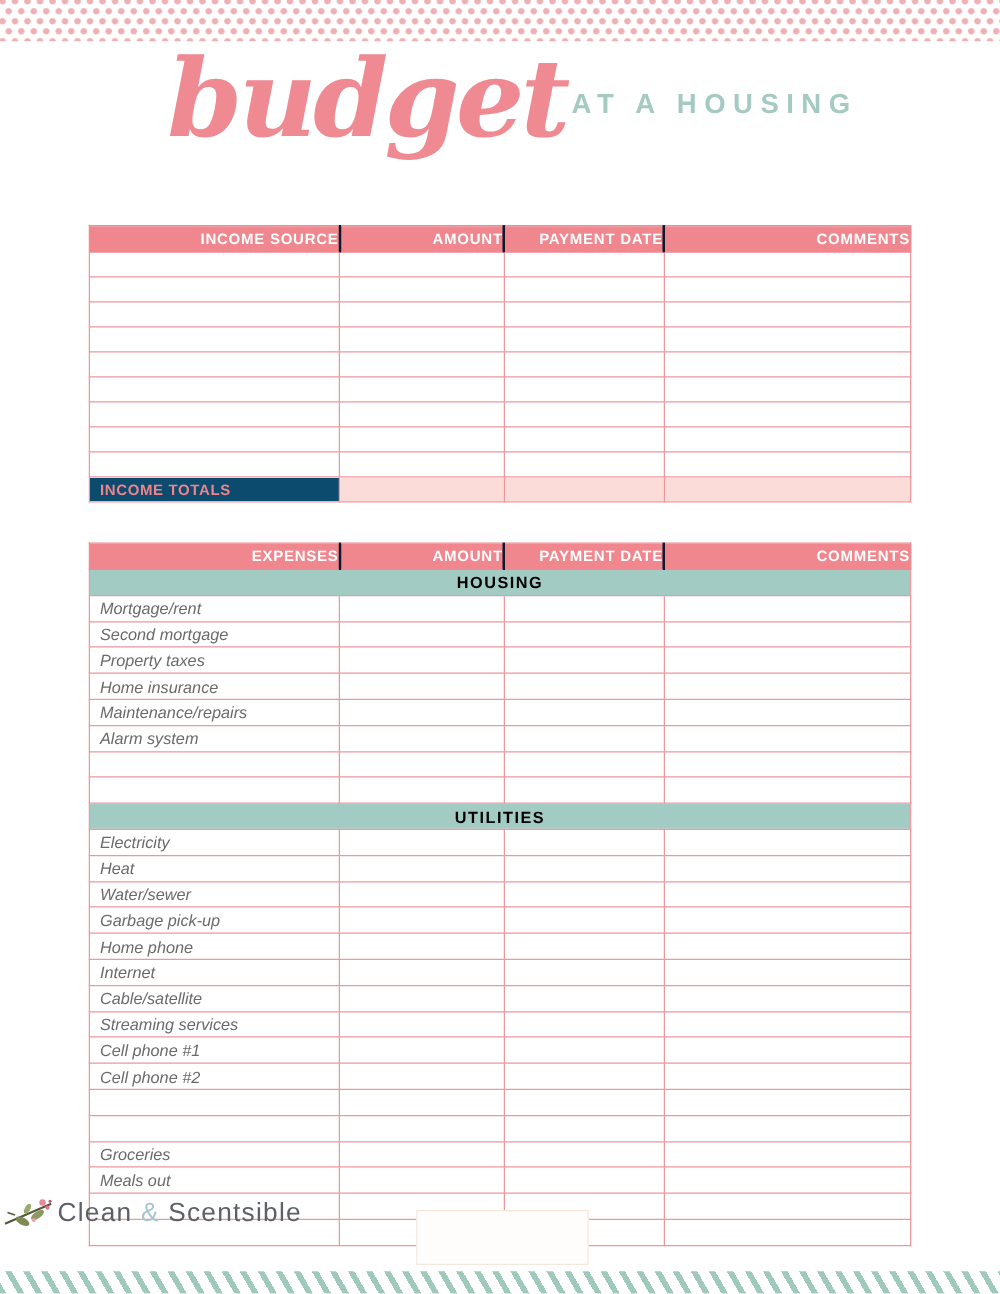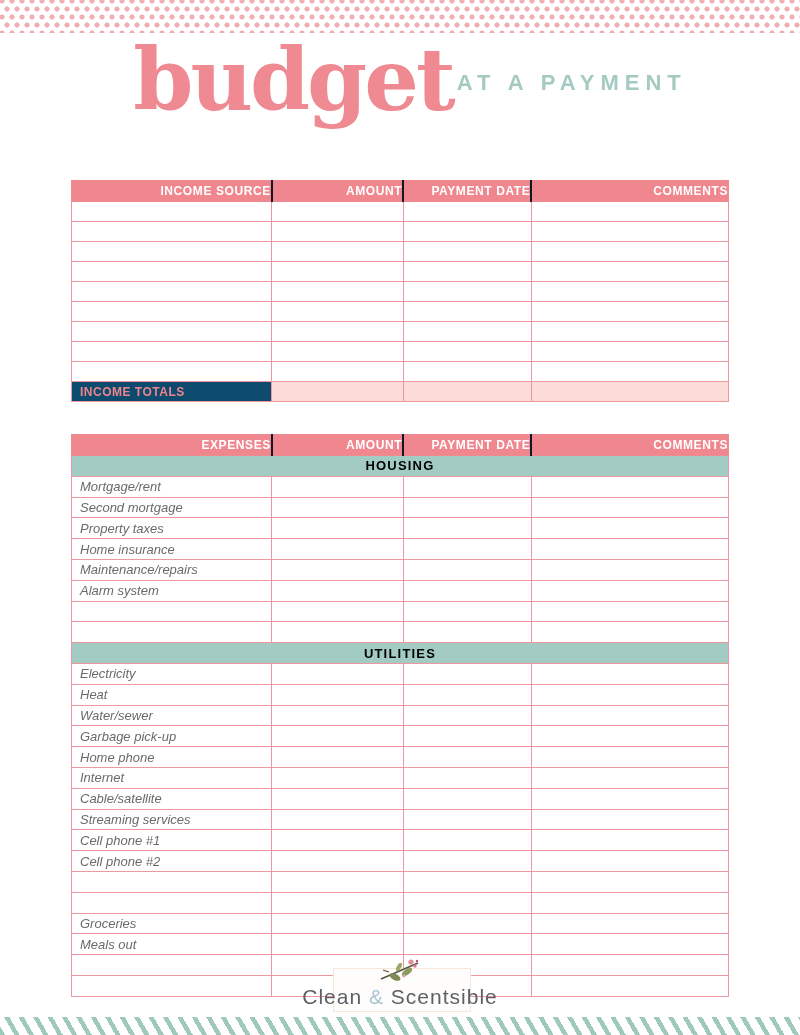--- a/index.html
+++ b/index.html
@@ -17,21 +17,21 @@
     background-size:10px 16px,10px 16px;
     background-position:2px 1px,7px 9px;
   }
 
   
   .title-row{
     position:absolute;top:26px;left:0;width:100%;
     display:flex;justify-content:center;align-items:flex-end;
   }
   .title-script{
-    font-family:"DejaVu Serif",serif;font-weight:bold;
+    font-family:"DejaVu Serif",serif;font-style:italic;font-weight:bold;
     font-size:86px;line-height:1.25;color:#ef8a92;letter-spacing:-3px;margin-left:20px;
   }
   .title-suffix{
     font-size:22px;font-weight:bold;letter-spacing:6px;color:#a5cac1;
     margin-left:4px;position:relative;top:-38px;
   }
 
   
   .sheet-table{
     position:absolute;left:71px;width:658px;
@@ -60,41 +60,41 @@
     letter-spacing:.5px;padding-left:8px;
   }
 
   
   .footer-box{
     position:absolute;left:333px;top:968px;width:136px;height:42px;
     border:1px solid #f6e7db;background:#fffdfb;
   }
   .footer{
     position:absolute;top:956px;left:0;width:100%;
-    display:flex;flex-direction:column;align-items:center;
+    display:flex;flex-direction:row;align-items:center;
   }
   .brand-line{font-size:21px;color:#5d6167;letter-spacing:1px;margin-top:1px;}
   .brand-amp{color:#a7c5d3;}
 
   
   .stripes-band{
     position:absolute;bottom:0;left:0;width:100%;height:18px;
     background:repeating-linear-gradient(60deg,#a0c9bd 0 4.5px,rgba(255,255,255,0) 4.5px 12.5px);
   }
 </style>
 </head>
 <body>
 
 <div class="page">
 
   <div class="dots-band"></div>
 
   <div class="title-row">
     <span class="title-script">budget</span>
-    <span class="title-suffix">AT A PAYMENT</span>
+    <span class="title-suffix">AT A HOUSING</span>
   </div>
 
   <table class="sheet-table income-table" style="top:180px;">
     <colgroup>
       <col style="width:30.5%">
         <col style="width:20%">
         <col style="width:19.5%">
         <col style="width:30%">
     </colgroup>
     <thead>

